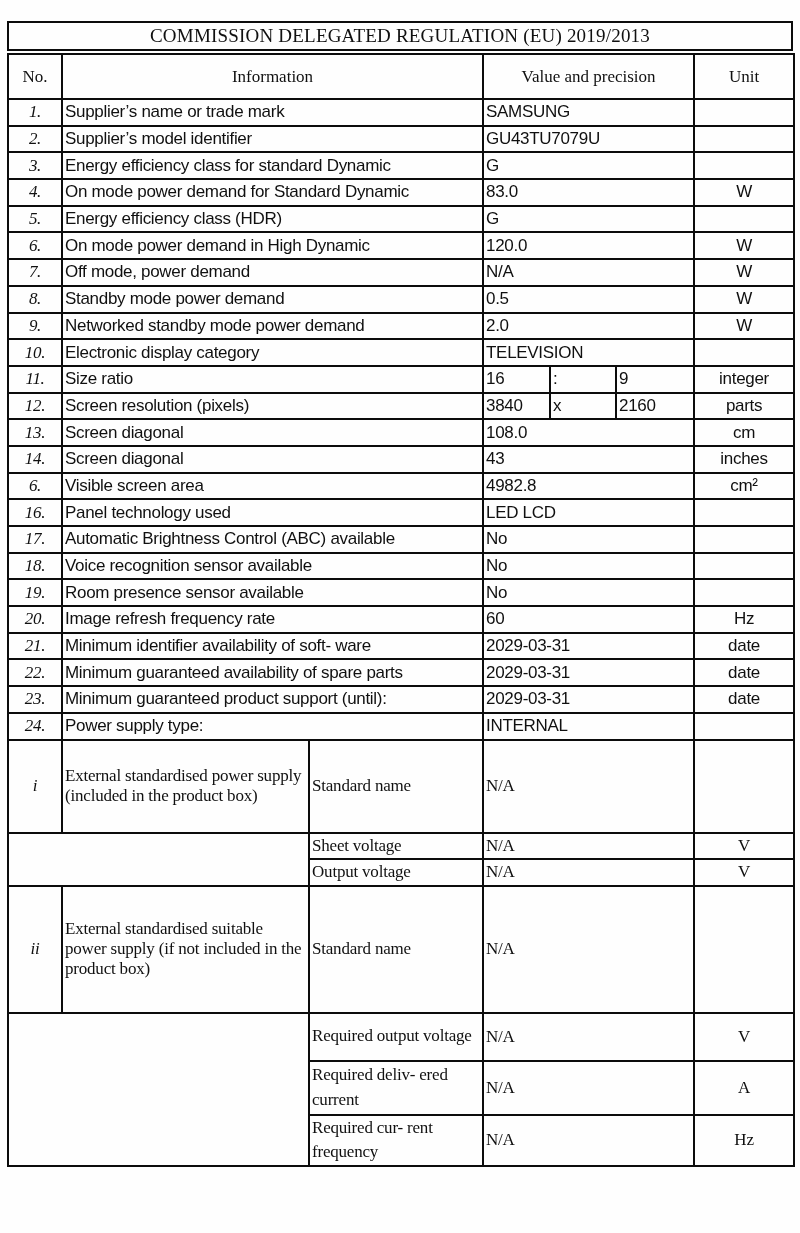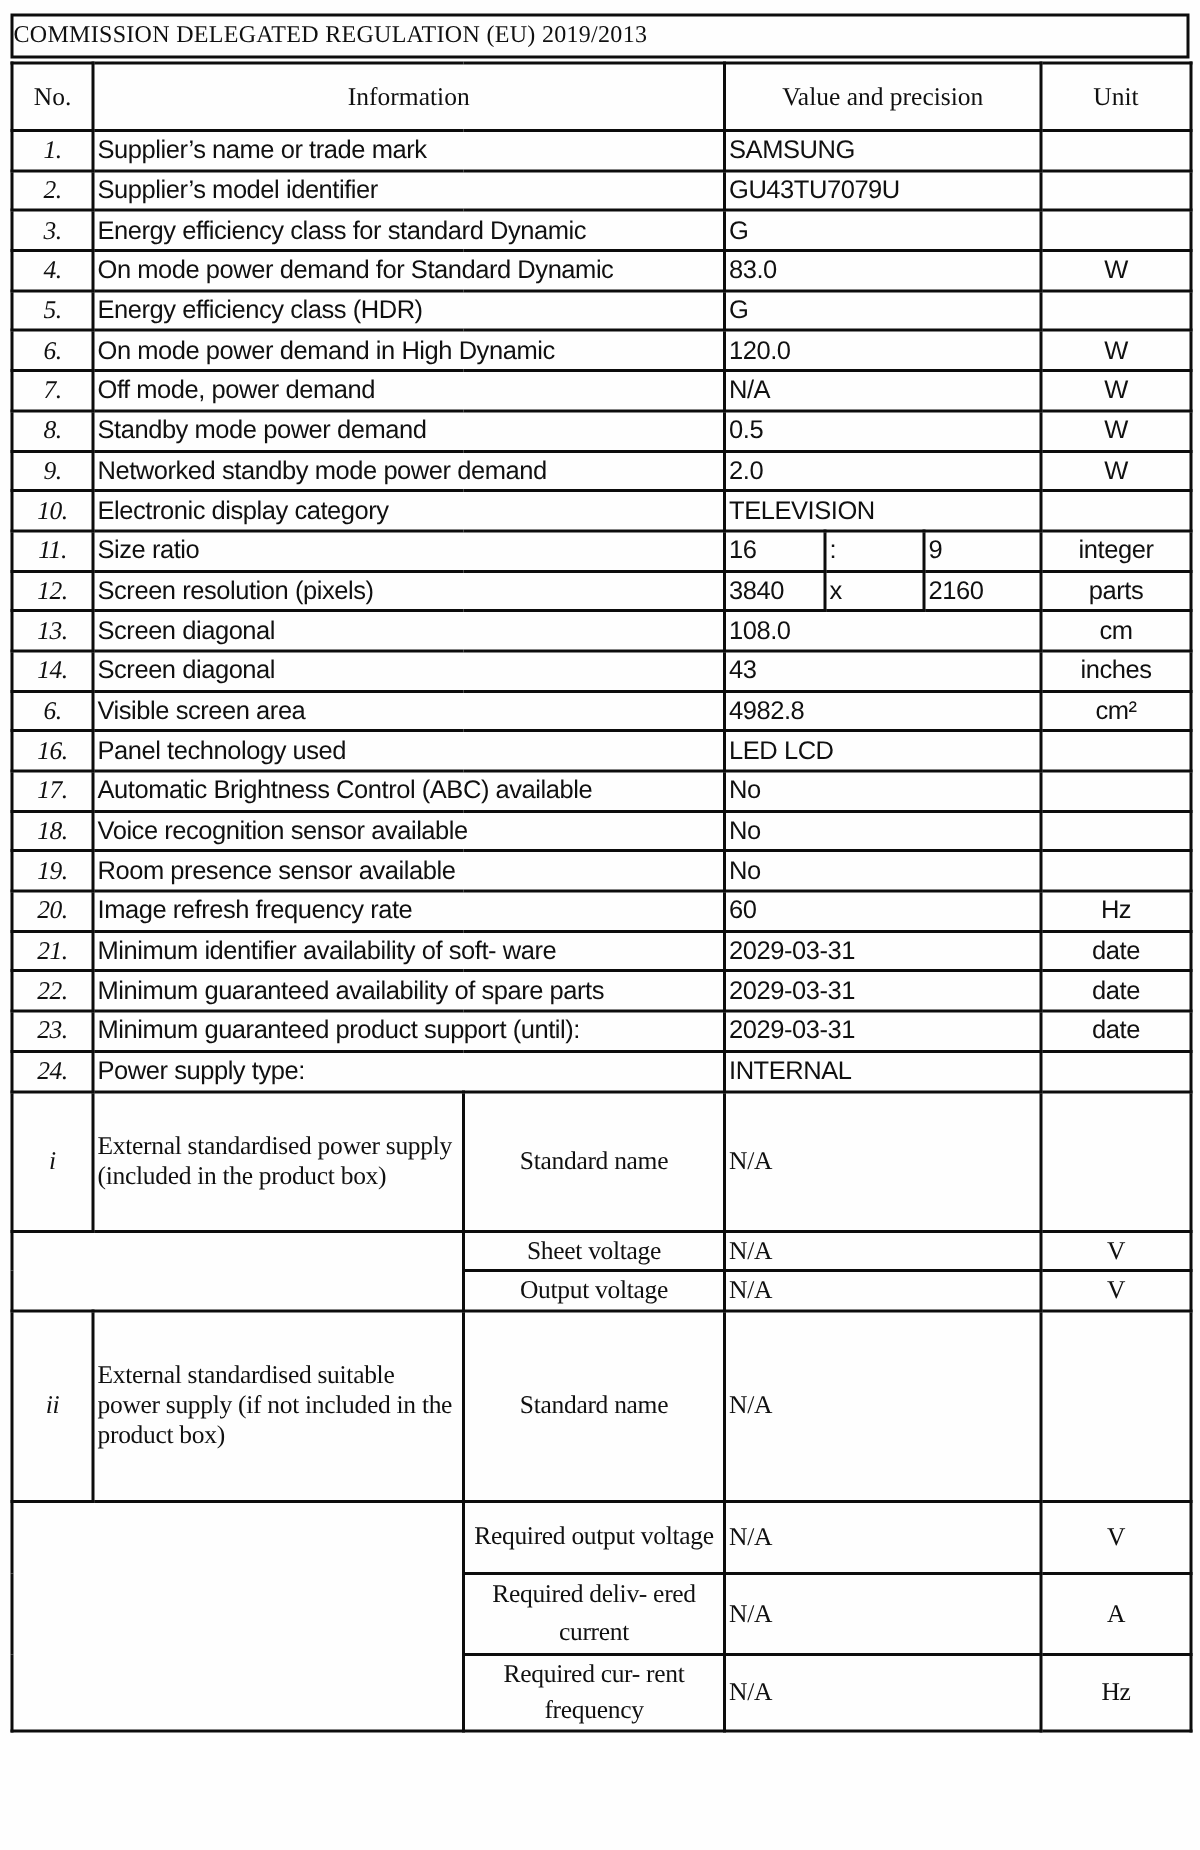--- a/index.html
+++ b/index.html
@@ -22,25 +22,25 @@
   .title-box h1 {
     margin: 0;
     font-family: "Liberation Serif", serif;
     font-weight: 400;
     font-size: 42px;
     letter-spacing: 0.5px;
     transform: translateY(-4px);
   }
   .reg-box {
     border: 2px solid #0c0c0c;
-    margin-top: 4px;
+    margin-top: 16px;
     height: 30px;
-    display: flex; align-items: center; justify-content: flex-start;
-    font-family: "Liberation Serif", serif;
-    font-size: 16px;
+    display: flex; align-items: center; justify-content: center;
+    font-family: "Liberation Serif", serif;
+    font-size: 19px;
     letter-spacing: 0.2px;
   }
   table.info-table {
     border-collapse: collapse;
     table-layout: fixed;
     width: 786px;
     margin-top: 2px;
   }
   table.info-table td {
     border: 2px solid #0c0c0c;
@@ -75,21 +75,21 @@
     font-family: "Liberation Serif", serif;
     font-size: 17px; letter-spacing: -0.2px;
   }
   tr.row-i  { height: 93px; }
   tr.row-sm { height: 26px; }
   tr.row-ii { height: 127px; }
   tr.row-b1 { height: 48px; }
   tr.row-b2 { height: 54px; }
   tr.row-b3 { height: 47px; margin-top: 32px; }
   td.top { vertical-align: top; padding-top: 3px; }
-  td.sub { text-align: center; padding: 0 5px; line-height: 1.45; }
+  td.sub { text-align: left; padding: 0 5px; line-height: 1.45; }
   td.blank { background: #fefefe; }
 </style>
 </head>
 <body>
 
 <div class="sheet">
 
 
   <div class="reg-box">
     <span>COMMISSION DELEGATED REGULATION (EU) 2019/2013</span>

